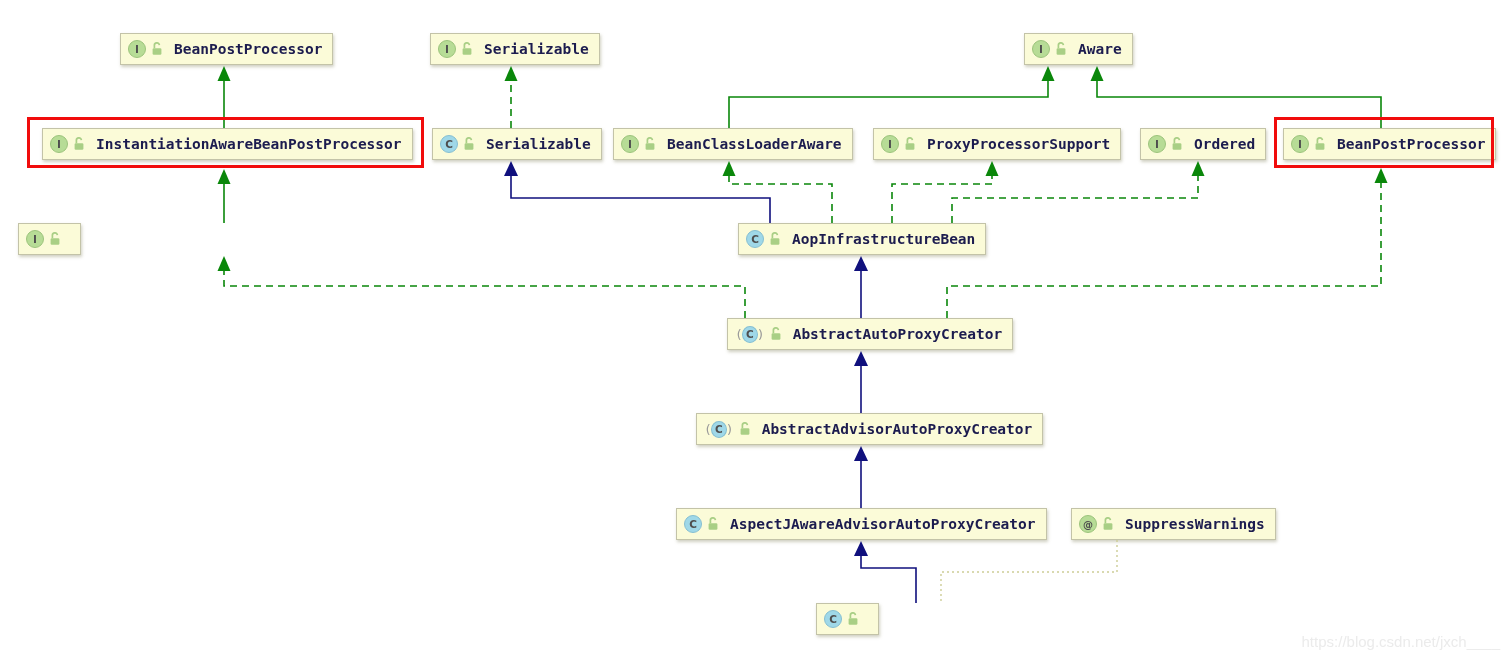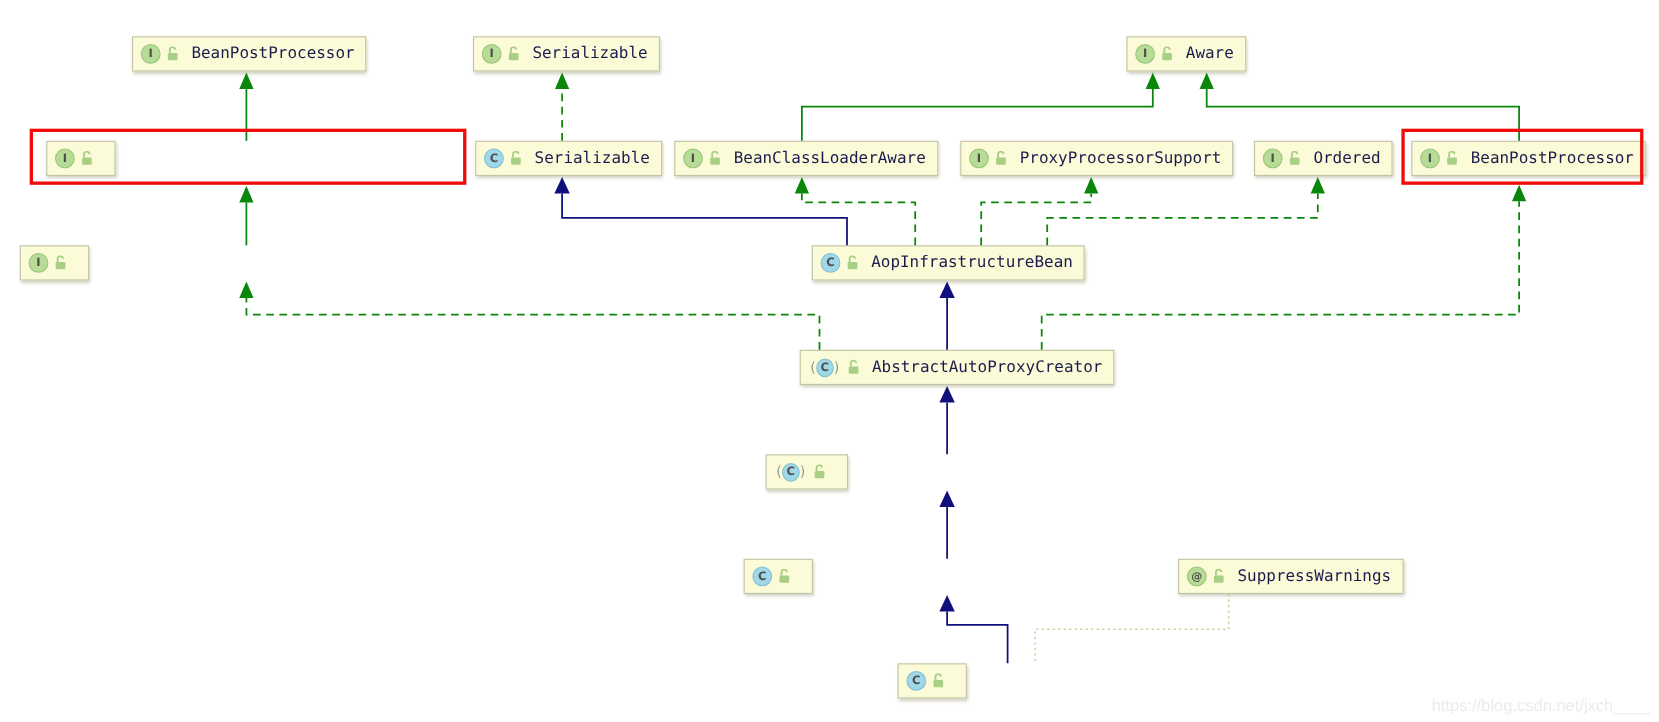--- a/index.html
+++ b/index.html
@@ -16,21 +16,21 @@
       font-size:10.5px;font-weight:bold;color:#4e4e4e;}
   .ic-i{background:#b7dc96;border:1px solid #9cc47c;}
   .ic-c{background:#9fd8e8;border:1px solid #86bfd2;}
   .ic-a{background:#b7dc96;border:1px solid #9cc47c;font-size:10px;}
   .abstract-wrap{display:inline-flex;align-items:center;flex:none;color:#9a9a9a;
                  font-size:13px;}
   .abstract-wrap::before{content:"(";margin-right:-1px;}
   .abstract-wrap::after{content:")";margin-left:-1px;}
   .abstract-wrap .ic{width:14px;height:15px;}
   .lock{margin:0 9px 0 5px;flex:none;display:inline-flex;align-items:flex-end;}
-  .lbl{margin-left:2px;}
+  .lbl{margin-left:2px;font-weight:bold;}
   svg.edges{position:absolute;left:0;top:0;z-index:2;pointer-events:none;}
   .hl{position:absolute;border:3px solid #f10c0c;box-sizing:border-box;
       z-index:5;pointer-events:none;background:transparent;}
   .watermark{position:absolute;right:8px;bottom:6px;z-index:6;color:#ebebeb;
              font-family:"Liberation Sans","DejaVu Sans",sans-serif;font-size:15px;}
 </style>
 </head>
 <body>
 
 <div id="canvas">
@@ -115,20 +115,21 @@
   </div>
 
   <div class="node" style="left:42px;top:128px">
     <span class="ic ic-i">I</span>
     <span class="lock">
         <svg width="12" height="14" viewBox="0 0 12 14">
           <path d="M3.4,6.2 V3.6 A2.5,2.5 0 0 1 8.4,3.1" fill="none" stroke="#a9cf85" stroke-width="1.7"></path>
           <rect x="1.6" y="6.2" width="8.8" height="6.6" rx="1.2" fill="#a9cf85"></rect>
         </svg>
       </span>
+    <span class="lbl">InstantiationAwareBeanPostProcessor</span>
   </div>
 
   <div class="node" style="left:432px;top:128px">
     <span class="ic ic-c">C</span>
     <span class="lock">
         <svg width="12" height="14" viewBox="0 0 12 14">
           <path d="M3.4,6.2 V3.6 A2.5,2.5 0 0 1 8.4,3.1" fill="none" stroke="#a9cf85" stroke-width="1.7"></path>
           <rect x="1.6" y="6.2" width="8.8" height="6.6" rx="1.2" fill="#a9cf85"></rect>
         </svg>
       </span>
@@ -216,30 +217,32 @@
   <div class="node" style="left:696px;top:413px">
     <span class="abstract-wrap">
         <span class="ic ic-c">C</span>
       </span>
     <span class="lock">
         <svg width="12" height="14" viewBox="0 0 12 14">
           <path d="M3.4,6.2 V3.6 A2.5,2.5 0 0 1 8.4,3.1" fill="none" stroke="#a9cf85" stroke-width="1.7"></path>
           <rect x="1.6" y="6.2" width="8.8" height="6.6" rx="1.2" fill="#a9cf85"></rect>
         </svg>
       </span>
+    <span class="lbl">AbstractAdvisorAutoProxyCreator</span>
   </div>
 
   <div class="node" style="left:676px;top:508px">
     <span class="ic ic-c">C</span>
     <span class="lock">
         <svg width="12" height="14" viewBox="0 0 12 14">
           <path d="M3.4,6.2 V3.6 A2.5,2.5 0 0 1 8.4,3.1" fill="none" stroke="#a9cf85" stroke-width="1.7"></path>
           <rect x="1.6" y="6.2" width="8.8" height="6.6" rx="1.2" fill="#a9cf85"></rect>
         </svg>
       </span>
+    <span class="lbl">AspectJAwareAdvisorAutoProxyCreator</span>
   </div>
 
   <div class="node" style="left:1071px;top:508px">
     <span class="ic ic-a">@</span>
     <span class="lock">
         <svg width="12" height="14" viewBox="0 0 12 14">
           <path d="M3.4,6.2 V3.6 A2.5,2.5 0 0 1 8.4,3.1" fill="none" stroke="#a9cf85" stroke-width="1.7"></path>
           <rect x="1.6" y="6.2" width="8.8" height="6.6" rx="1.2" fill="#a9cf85"></rect>
         </svg>
       </span>

